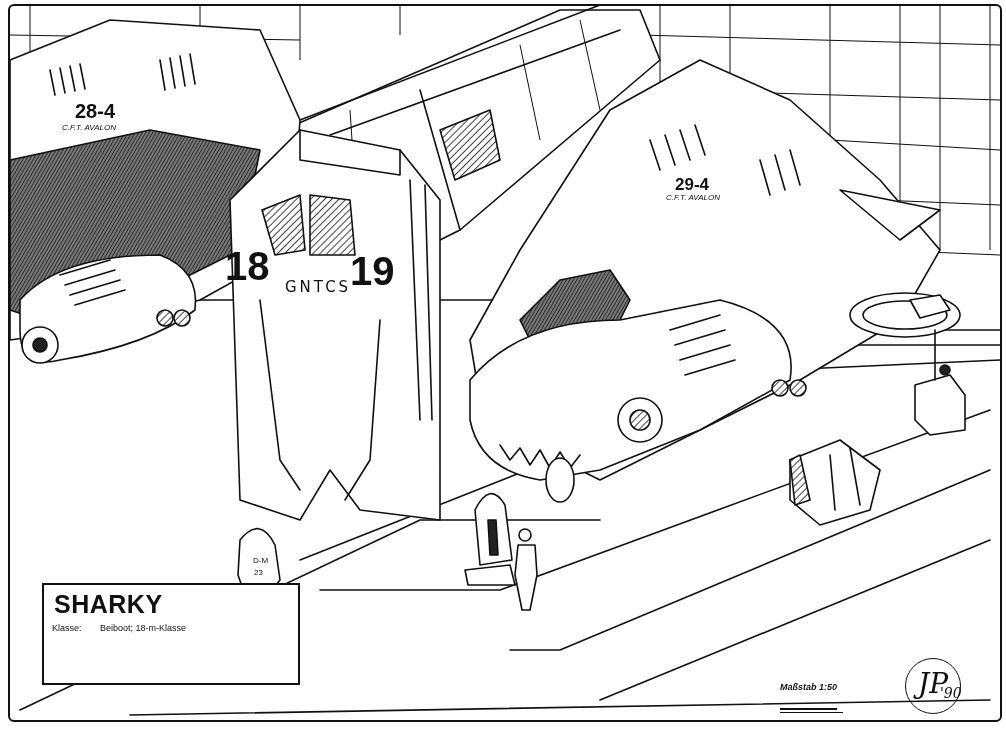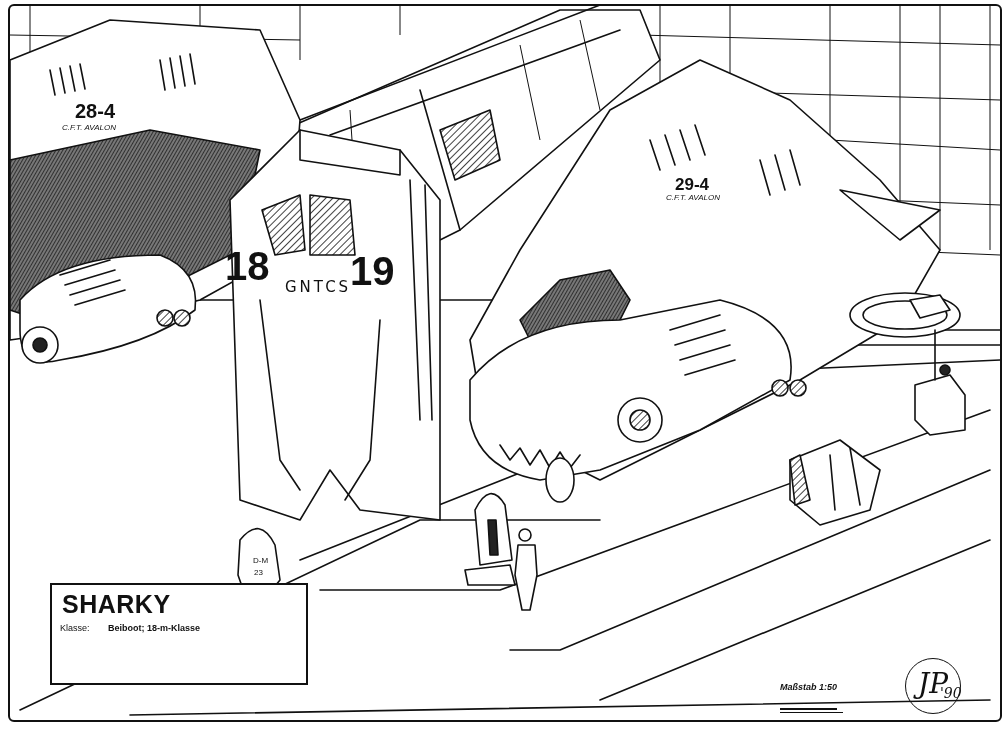--- a/index.html
+++ b/index.html
@@ -9,25 +9,25 @@
   .ink{stroke:#111;fill:none;stroke-width:1.6;stroke-linejoin:round;stroke-linecap:round;}
   .ink-thin{stroke:#111;fill:none;stroke-width:1;}
   .white{fill:#fff;}
   .hatch{fill:url(#hatch);}
   .dense{fill:url(#dense);}
   .dark{fill:#222;}
   .hull-label{font-family:"Liberation Sans",sans-serif;font-weight:bold;fill:#111;}
   .bay-num{font-family:"Liberation Sans",sans-serif;font-weight:bold;font-size:40px;fill:#111;}
   .bay-code{font-family:"DejaVu Sans",sans-serif;font-size:15px;fill:#111;letter-spacing:3px;}
   .small{font-family:"Liberation Sans",sans-serif;font-size:8px;fill:#111;font-style:italic;}
-  #caption{position:absolute;left:50px;top:583px;width:258px;height:102px;border:2px solid #111;background:#fff;box-sizing:border-box;padding:4px 8px;}
+  #caption{position:absolute;left:42px;top:583px;width:258px;height:102px;border:2px solid #111;background:#fff;box-sizing:border-box;padding:4px 8px;}
   #caption .title{font-family:"Liberation Sans",sans-serif;font-weight:900;font-size:25px;letter-spacing:0.5px;line-height:26px;margin:2px 0 6px 2px;}
   #caption .row{display:flex;font-size:9px;line-height:11px;}
   #caption .k{width:48px;flex:none;}
-  #caption .v{flex:1;font-weight:bold;}
+  #caption .v{flex:1;}
   #scale{position:absolute;left:780px;top:682px;font-family:"Liberation Sans",sans-serif;font-size:9px;font-weight:bold;font-style:italic;border-bottom:2px solid #111;padding-bottom:16px;}
   #scale:after{content:"";position:absolute;left:0;right:-6px;bottom:-5px;border-bottom:1px solid #111;}
   #signature{position:absolute;left:905px;top:658px;width:56px;height:56px;border:1.6px solid #111;border-radius:50%;box-sizing:border-box;}
   #signature .mono{position:absolute;left:12px;top:8px;font-family:"DejaVu Serif",serif;font-style:italic;font-size:28px;}
   #signature .yr{position:absolute;left:34px;top:26px;font-family:"DejaVu Serif",serif;font-style:italic;font-size:14px;}
 </style>
 </head>
 <body>
 
 <div id="frame"></div>

